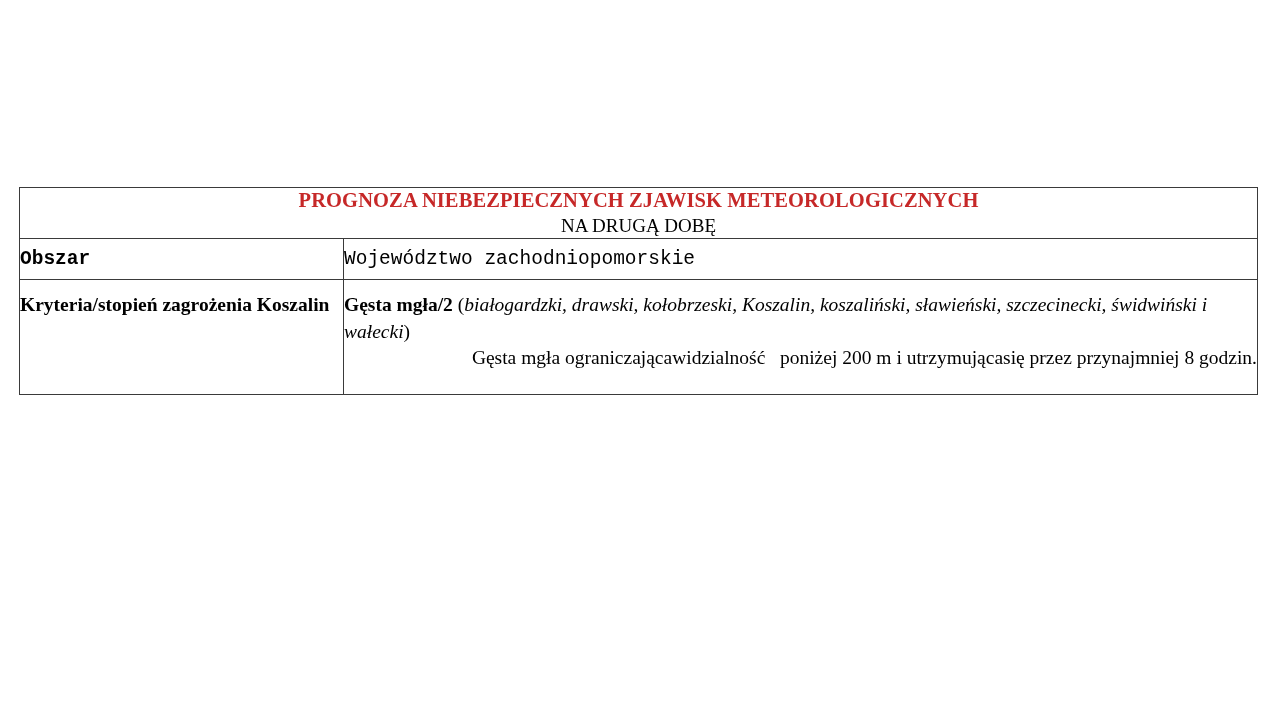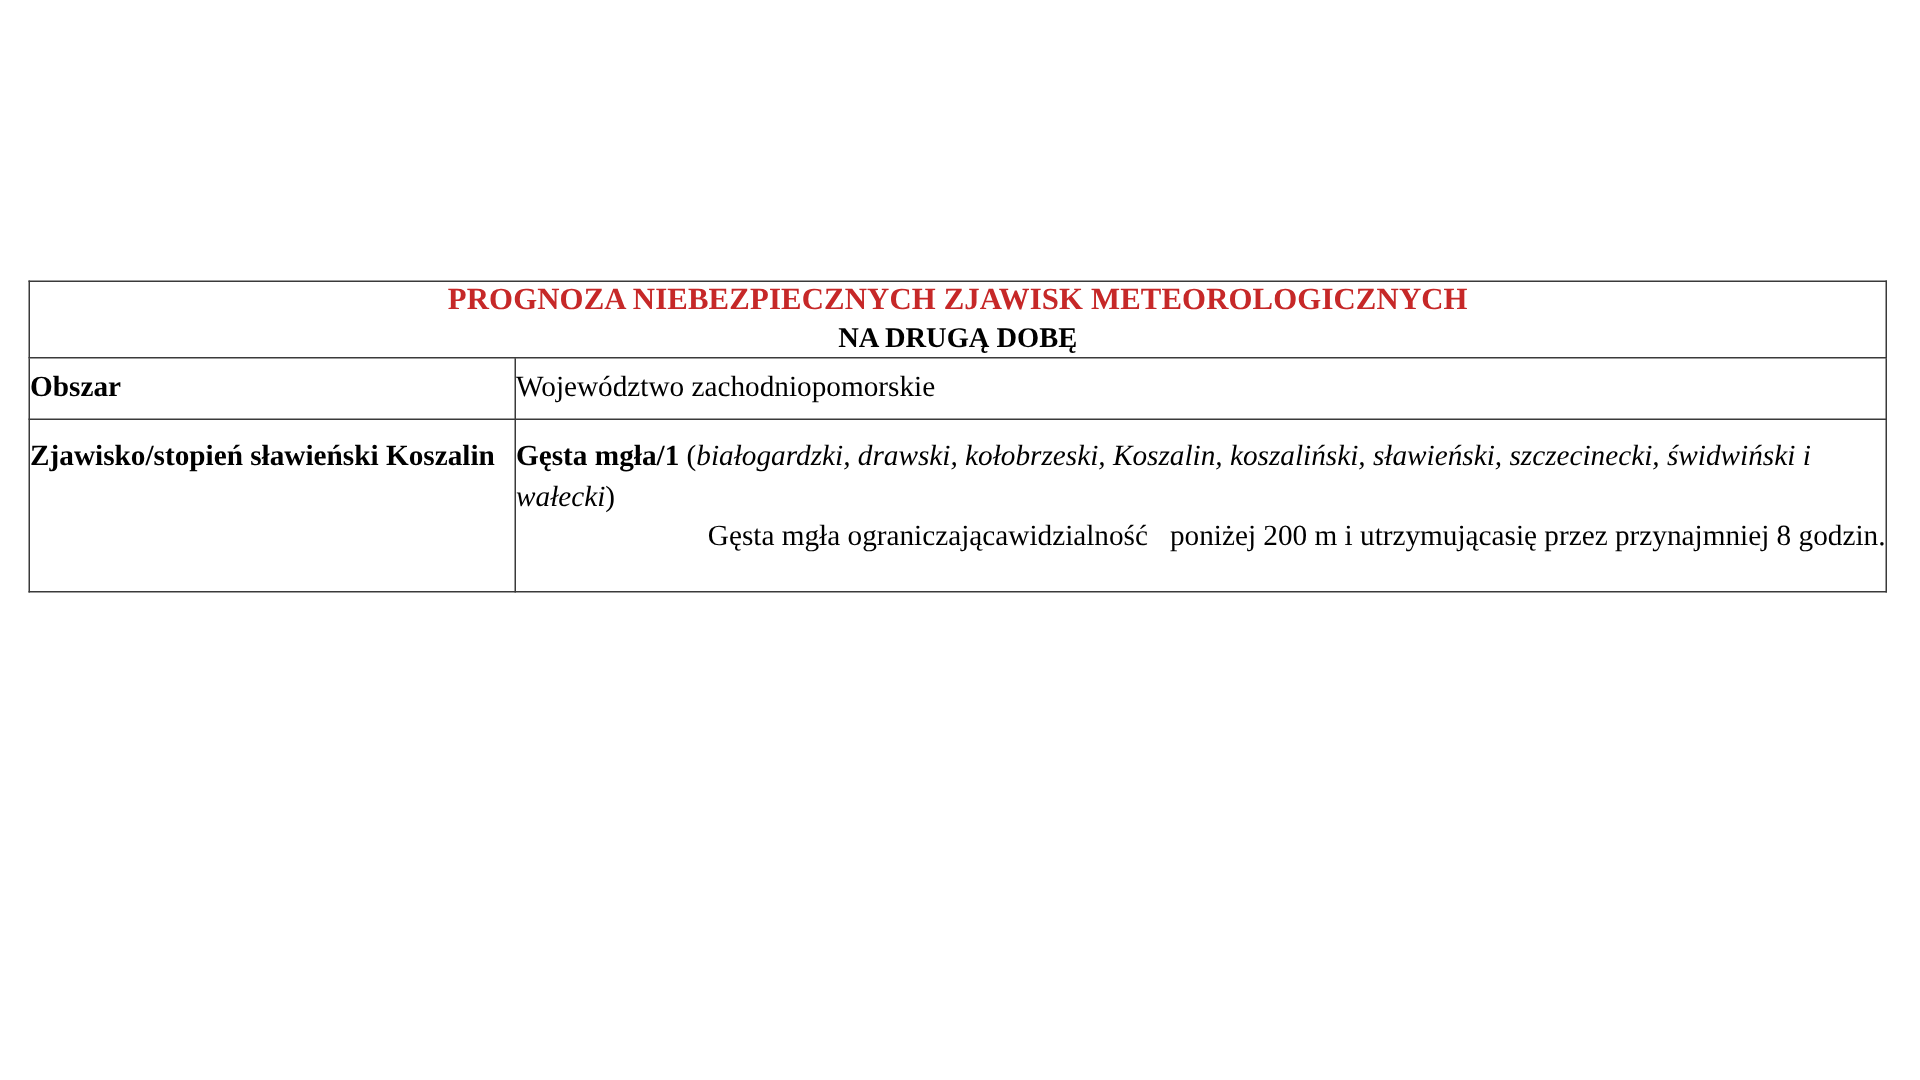--- a/index.html
+++ b/index.html
@@ -51,21 +51,21 @@
   .title-main {
     display: block;
     font-weight: bold;
     font-size: 20.5px;
     letter-spacing: 0.1px;
     line-height: 1.22;
     color: #C62828;
   }
   .title-sub {
     display: block;
-    font-weight: bold;
+    font-weight: normal;
     font-size: 19px;
     line-height: 1.25;
     color: #000000;
     margin-top: 1px;
     text-align: center;
   }
 
   
   .label-cell {
     padding: 8px 6px 8px 14px;
@@ -74,21 +74,21 @@
     line-height: 1.35;
   }
   .value-cell {
     padding: 8px 10px 8px 10px;
     font-size: 19.5px;
     line-height: 1.36;
   }
   .value-cell .line { display: block; white-space: pre-wrap; }
 
   .row-obszar .label-cell,
-  .row-obszar .value-cell { padding-top: 7px; padding-bottom: 7px; }
+  .row-obszar .value-cell { padding-top: 7px; padding-bottom: 7px; font-family: Liberation Mono, monospace; }
 
   .row-waznosc .label-cell,
   .row-waznosc .value-cell { padding-top: 7px; padding-bottom: 8px; }
 
   .row-zjawisko .label-cell { padding-top: 12px; }
   .row-zjawisko .value-cell { padding-top: 12px; padding-bottom: 22px; }
 
   .phenom-name { font-weight: bold; }
   .districts { font-style: italic; }
   .paren { font-style: normal; }
@@ -119,25 +119,25 @@
       <tr class="row-obszar">
         <td class="label-cell">Obszar</td>
         <td class="value-cell">
           <span class="line">Województwo zachodniopomorskie</span>
         </td>
       </tr>
 
 
       <tr class="row-zjawisko">
         <td class="label-cell">
-          <span class="line">Zjawisko/stopień sławieński</span>
+          <span class="line">Kryteria/stopień zagrożenia</span>
           <span class="line">Koszalin</span>
         </td>
         <td class="value-cell">
-          <span><span class="phenom-name">Gęsta mgła/1</span><span class="paren nowrap-spacer"> (</span><span class="districts">białogardzki, drawski, kołobrzeski, Koszalin, koszaliński, sławieński, szczecinecki, świdwiński  i wałecki</span><span class="paren">)</span></span>
+          <span><span class="phenom-name">Gęsta mgła/2</span><span class="paren nowrap-spacer"> (</span><span class="districts">białogardzki, drawski, kołobrzeski, Koszalin, koszaliński, sławieński, szczecinecki, świdwiński  i wałecki</span><span class="paren">)</span></span>
           <span class="crit-text">Gęsta mgła ograniczającawidzialność   poniżej 200 m i utrzymującasię przez przynajmniej 8 godzin.</span>
         </td>
       </tr>
 
     </tbody>
   </table>
 
 </div>
 
 </body></html>

